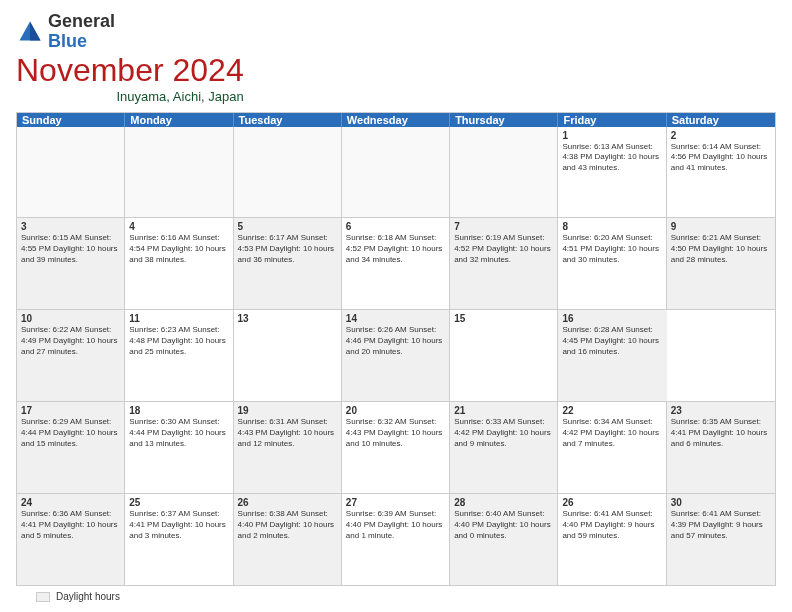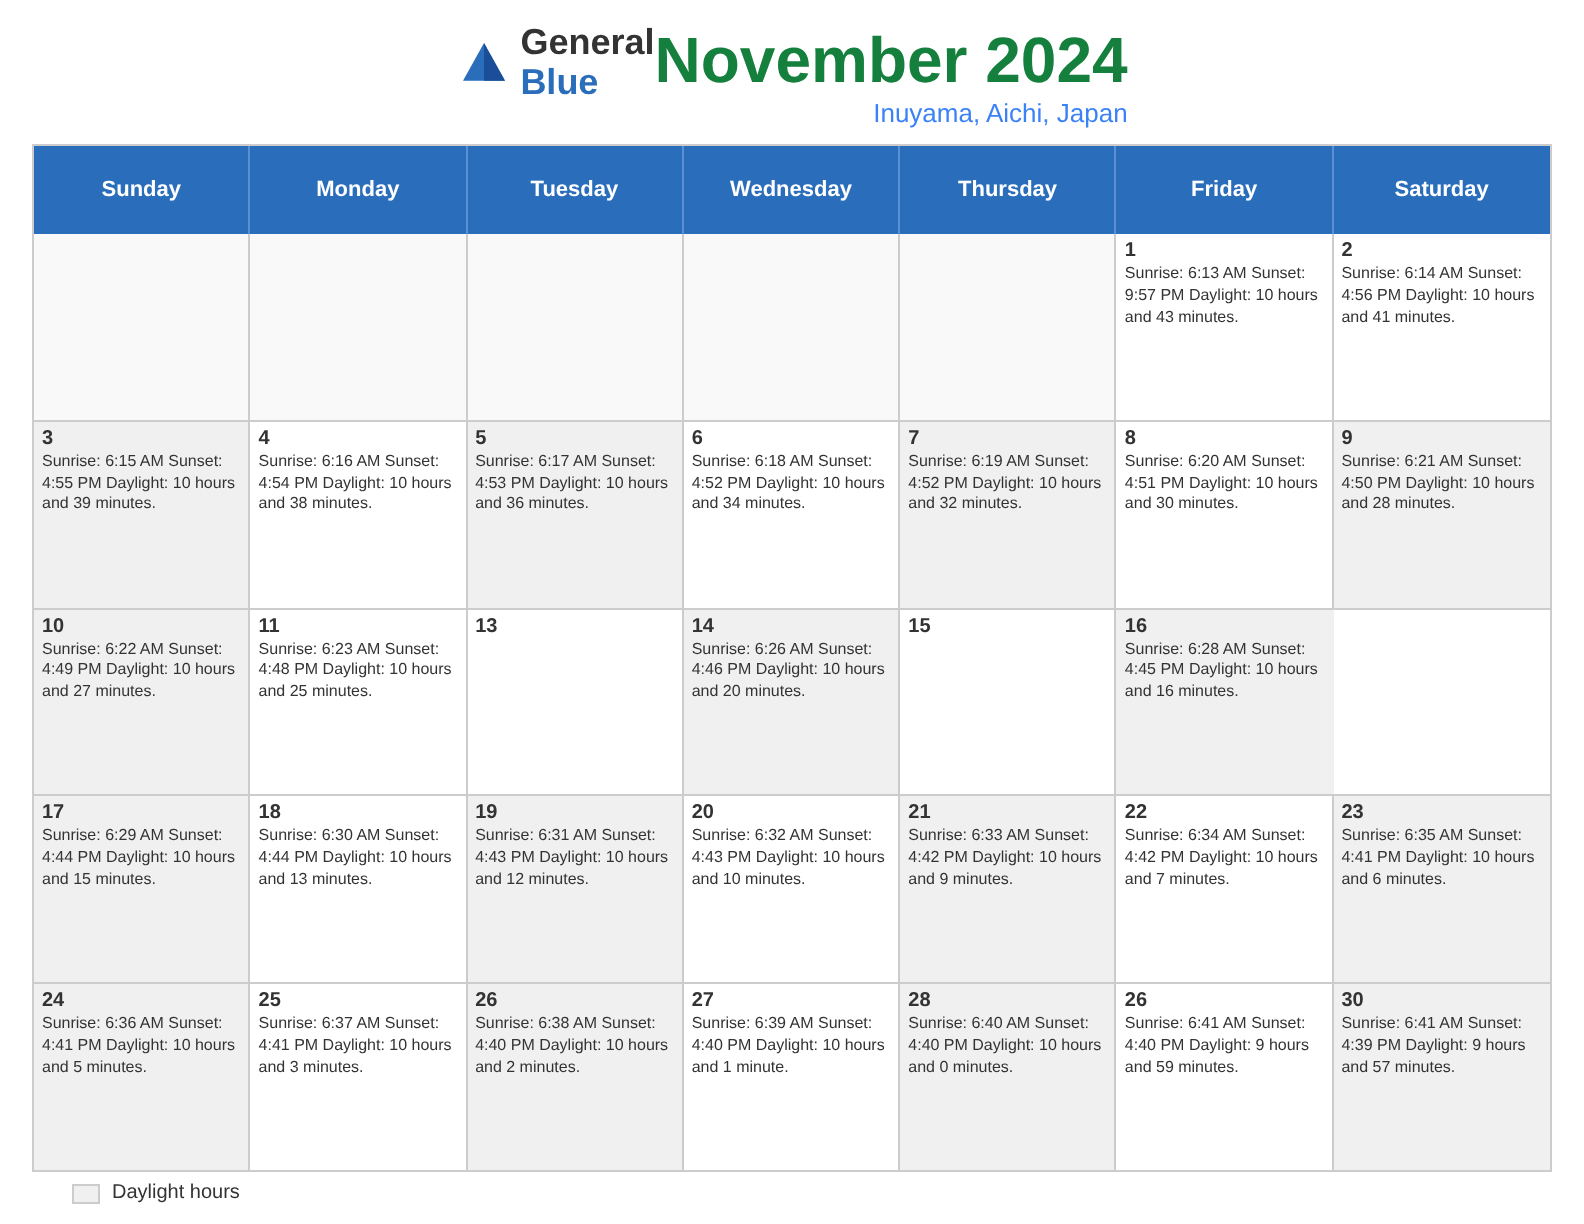--- a/index.html
+++ b/index.html
@@ -15,20 +15,21 @@
       height: 612px;
       display: flex;
       flex-direction: column;
       padding: 12px 16px 10px 16px;
     }
     .header {
       display: flex;
       justify-content: center;
       align-items: flex-start;
       margin-bottom: 8px;
+      flex-direction: column;
     }
     .logo {
       display: flex;
       align-items: center;
       gap: 4px;
     }
     .logo-text {
       font-size: 18px;
       font-weight: bold;
       line-height: 1.1;
@@ -37,45 +38,45 @@
     .logo-blue { color: #2a6ebb; }
     .logo-icon {
       width: 28px;
       height: 28px;
     }
     .title-block {
       text-align: right;
     }
     .month-title {
       font-size: 32px;
-      font-weight: bold;
-      color: #15803d;
+      font-weight: normal;
+      color: #b91c1c;
     }
     .location {
       font-size: 13px;
-      color: #3b82f6;
+      color: #14532d;
     }
     .calendar {
       flex: 1;
       display: flex;
       flex-direction: column;
       border: 1px solid #ccc;
     }
     .cal-header {
       display: grid;
       grid-template-columns: repeat(7, 1fr);
       background: #2a6ebb;
     }
     .cal-header-cell {
       color: #fff;
       font-size: 11px;
       font-weight: bold;
-      padding: 16px 5px;
+      padding: 1px 5px;
       border-right: 1px solid #5b8fd4;
-      text-align: center;
+      text-align: left;
     }
     .cal-header-cell:last-child { border-right: none; }
     .cal-body {
       flex: 1;
       display: flex;
       flex-direction: column;
     }
     .cal-row {
       display: grid;
       grid-template-columns: repeat(7, 1fr);
@@ -158,21 +159,21 @@
     <div class="cal-body">
     <div class="cal-row">
           <div class="cal-cell empty"></div>
           <div class="cal-cell empty"></div>
           <div class="cal-cell empty"></div>
           <div class="cal-cell empty"></div>
           <div class="cal-cell empty"></div>
           <div class="cal-cell">
             <span class="day-num">1</span>
             <div class="day-info">Sunrise: 6:13 AM
-Sunset: 9:57 PM
+Sunset: 4:38 PM
 Daylight: 10 hours
 and 43 minutes.</div>
           </div>
           <div class="cal-cell">
             <span class="day-num">2</span>
             <div class="day-info">Sunrise: 6:14 AM
 Sunset: 4:56 PM
 Daylight: 10 hours
 and 41 minutes.</div>
           </div>

